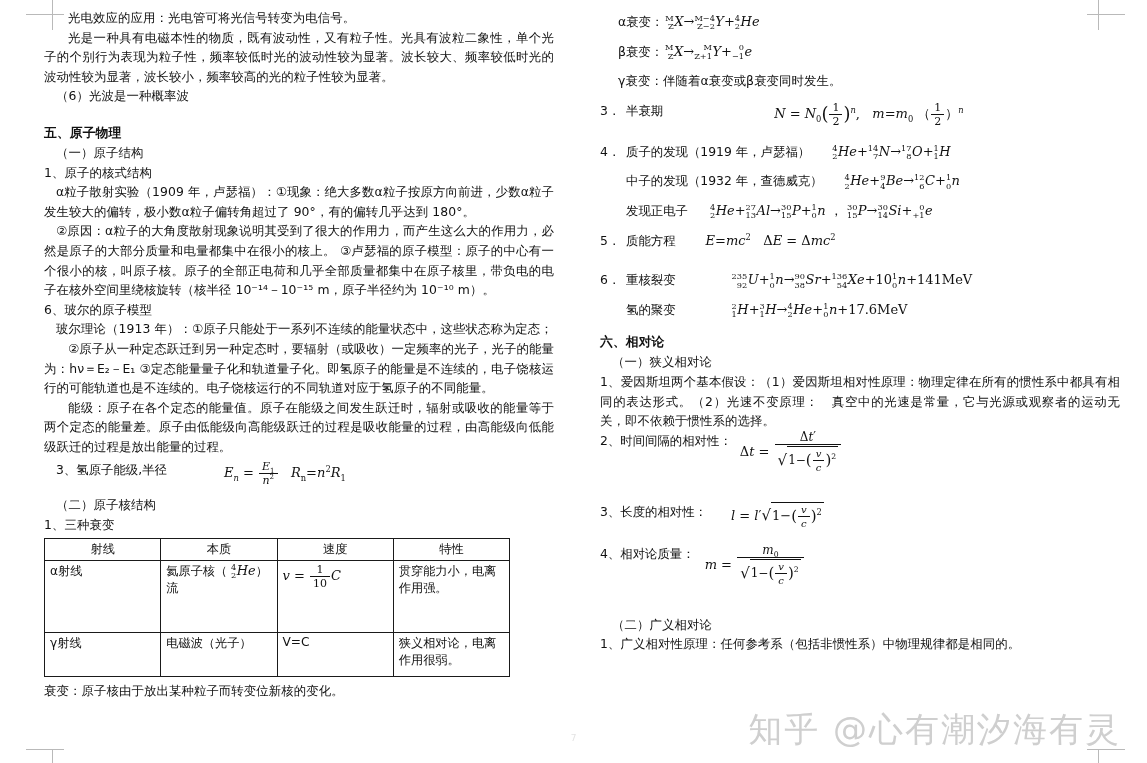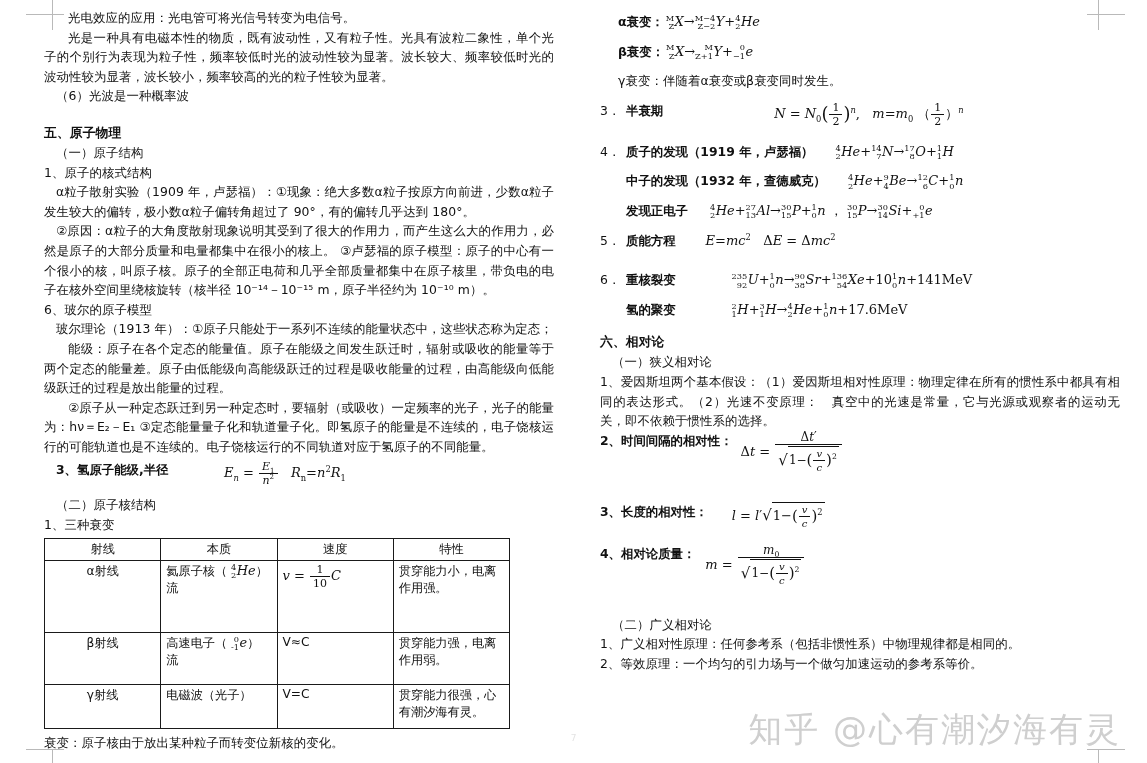--- a/index.html
+++ b/index.html
@@ -93,32 +93,32 @@
     font-size: 12.2px;
     table-layout: fixed;
   }
   table.decay td, table.decay th {
     border: 1px solid #1a1a1a;
     padding: 2px 5px;
     font-weight: normal;
     vertical-align: top;
   }
   table.decay th { text-align: center; padding: 2px 0; height: 22px; vertical-align: middle; }
-  td.c-ray   { width: 66px; text-align: center; }
+  td.c-ray   { width: 66px; }
   td.c-ess   { width: 150px; }
   td.c-spd   { width: 72px; }
   td.c-feat  { width: 178px; }
   tr.r-alpha td { height: 72px; }
   tr.r-beta  td { height: 52px; }
   tr.r-gamma td { height: 44px; }
   td.mid { vertical-align: middle; }
 
   
   .frow { display: flex; align-items: flex-start; line-height: 19.6px; font-size: 12.4px; }
-  .flabel { flex: none; font-weight: bold; }
+  .flabel { flex: none; }
   .fbody { margin-left: 10px; }
   .numlbl { display: inline-block; width: 26px; }
 
   
   .watermark {
     position: absolute;
     right: 26px; bottom: 10px;
     font-size: 34px;
     color: #cfcfcf;
     font-family: "DejaVu Sans", "Liberation Sans", sans-serif;
@@ -165,22 +165,22 @@
       <p class="ind1">（6）光波是一种概率波</p>
 
       <div class="gap10"></div>
       <p class="sec-head">五、原子物理</p>
       <p class="ind1">（一）原子结构</p>
       <p>1、原子的核式结构</p>
       <p class="ind1 para">α粒子散射实验（1909 年，卢瑟福）：①现象：绝大多数α粒子按原方向前进，少数α粒子发生较大的偏转，极小数α粒子偏转角超过了 90°，有的偏转几乎达到 180°。</p>
       <p class="ind1 para"><span>②原因：α粒子的大角度散射现象说明其受到了很大的作用力，而产生这么大的作用力，必然是原子的大部分质量和电量都集中在很小的核上。</span> <span>③卢瑟福的原子模型：原子的中心有一个很小的核，叫原子核。原子的全部正电荷和几乎全部质量都集中在原子核里，带负电的电子在核外空间里绕核旋转（核半径 10⁻¹⁴－10⁻¹⁵ m，原子半径约为 10⁻¹⁰ m）。</span></p>
       <p>6、玻尔的原子模型</p>
       <p class="ind1 para">玻尔理论（1913 年）：①原子只能处于一系列不连续的能量状态中，这些状态称为定态；</p>
+      <p class="ind2 para">②原子从一种定态跃迁到另一种定态时，要辐射（或吸收）一定频率的光子，光子的能量为：hν＝E₂－E₁ ③定态能量量子化和轨道量子化。即氢原子的能量是不连续的，电子饶核运行的可能轨道也是不连续的。电子饶核运行的不同轨道对应于氢原子的不同能量。</p>
       <p class="ind2 para">能级：原子在各个定态的能量值。原子在能级之间发生跃迁时，辐射或吸收的能量等于两个定态的能量差。原子由低能级向高能级跃迁的过程是吸收能量的过程，由高能级向低能级跃迁的过程是放出能量的过程。</p>
-      <p class="ind2 para">②原子从一种定态跃迁到另一种定态时，要辐射（或吸收）一定频率的光子，光子的能量为：hν＝E₂－E₁ ③定态能量量子化和轨道量子化。即氢原子的能量是不连续的，电子饶核运行的可能轨道也是不连续的。电子饶核运行的不同轨道对应于氢原子的不同能量。</p>
 
       <div class="gap4"></div>
       <div class="frow">
         <span class="flabel ind1" style="width:170px">3、氢原子能级,半径</span>
         <span class="fbody math">
           <span class="mi">E</span><sub class="mi">n</sub> =
           <span class="frac"><span class="num"><span class="mi">E</span><sub>1</sub></span><span class="den"><span class="mi">n</span><sup>2</sup></span></span>
           &nbsp;&nbsp;<span class="mi">R</span><sub class="mr">n</sub>=<span class="mi">n</span><sup>2</sup><span class="mi">R</span><sub class="mr">1</sub>
         </span>
       </div>
@@ -203,34 +203,25 @@
             <td class="c-ray">α射线</td>
             <td class="c-ess mid">
               <span>氦原子核（</span>
               <span class="math"><span class="nuc"><span>4</span><span>2</span></span><span class="mi">He</span></span><span>）流</span>
             </td>
             <td class="c-spd mid">
               <span class="math"><span class="mi">v</span> = <span class="frac"><span class="num">1</span><span class="den">10</span></span><span class="mi">C</span></span>
             </td>
             <td class="c-feat">贯穿能力小，电离作用强。</td>
           </tr>
-          <tr class="r-beta">
-            <td class="c-ray">β射线</td>
-            <td class="c-ess mid">
-              <span>高速电子（</span>
-              <span class="math"><span class="nuc"><span>0</span><span>-1</span></span><span class="mi">e</span></span><span>）流</span>
-            </td>
-            <td class="c-spd">V≈C</td>
-            <td class="c-feat">贯穿能力强，电离作用弱。</td>
-          </tr>
           <tr class="r-gamma">
             <td class="c-ray">γ射线</td>
             <td class="c-ess">电磁波（光子）</td>
             <td class="c-spd">V=C</td>
-            <td class="c-feat">贯穿能力很强，心有潮汐海有灵。</td>
+            <td class="c-feat">狭义相对论，电离作用很弱。</td>
           </tr>
         </tbody>
       </table>
 
       <div class="gap4"></div>
       <p>衰变：原子核由于放出某种粒子而转变位新核的变化。</p>
 
     </div>
 
     <div class="col col-right">
@@ -356,20 +347,19 @@
               <span class="radical">√</span><span class="sqrtbox">1−<span style="font-size:15px;vertical-align:-1px">(</span><span class="frac" style="font-size:10px"><span class="num"><span class="mi">v</span></span><span class="den"><span class="mi">c</span></span></span><span style="font-size:15px;vertical-align:-1px">)</span><sup>2</sup></span>
             </span>
           </span>
         </span>
       </div>
 
       <div class="gap14"></div>
       <div class="gap14"></div>
       <p class="ind1">（二）广义相对论</p>
       <p>1、广义相对性原理：任何参考系（包括非惯性系）中物理规律都是相同的。</p>
-      <p>2、等效原理：一个均匀的引力场与一个做匀加速运动的参考系等价。</p>
     </div>
 
   </div>
 
   <div class="pagenum">7</div>
   <div class="watermark">知乎 @心有潮汐海有灵</div>
 </div>
 
 </body></html>

